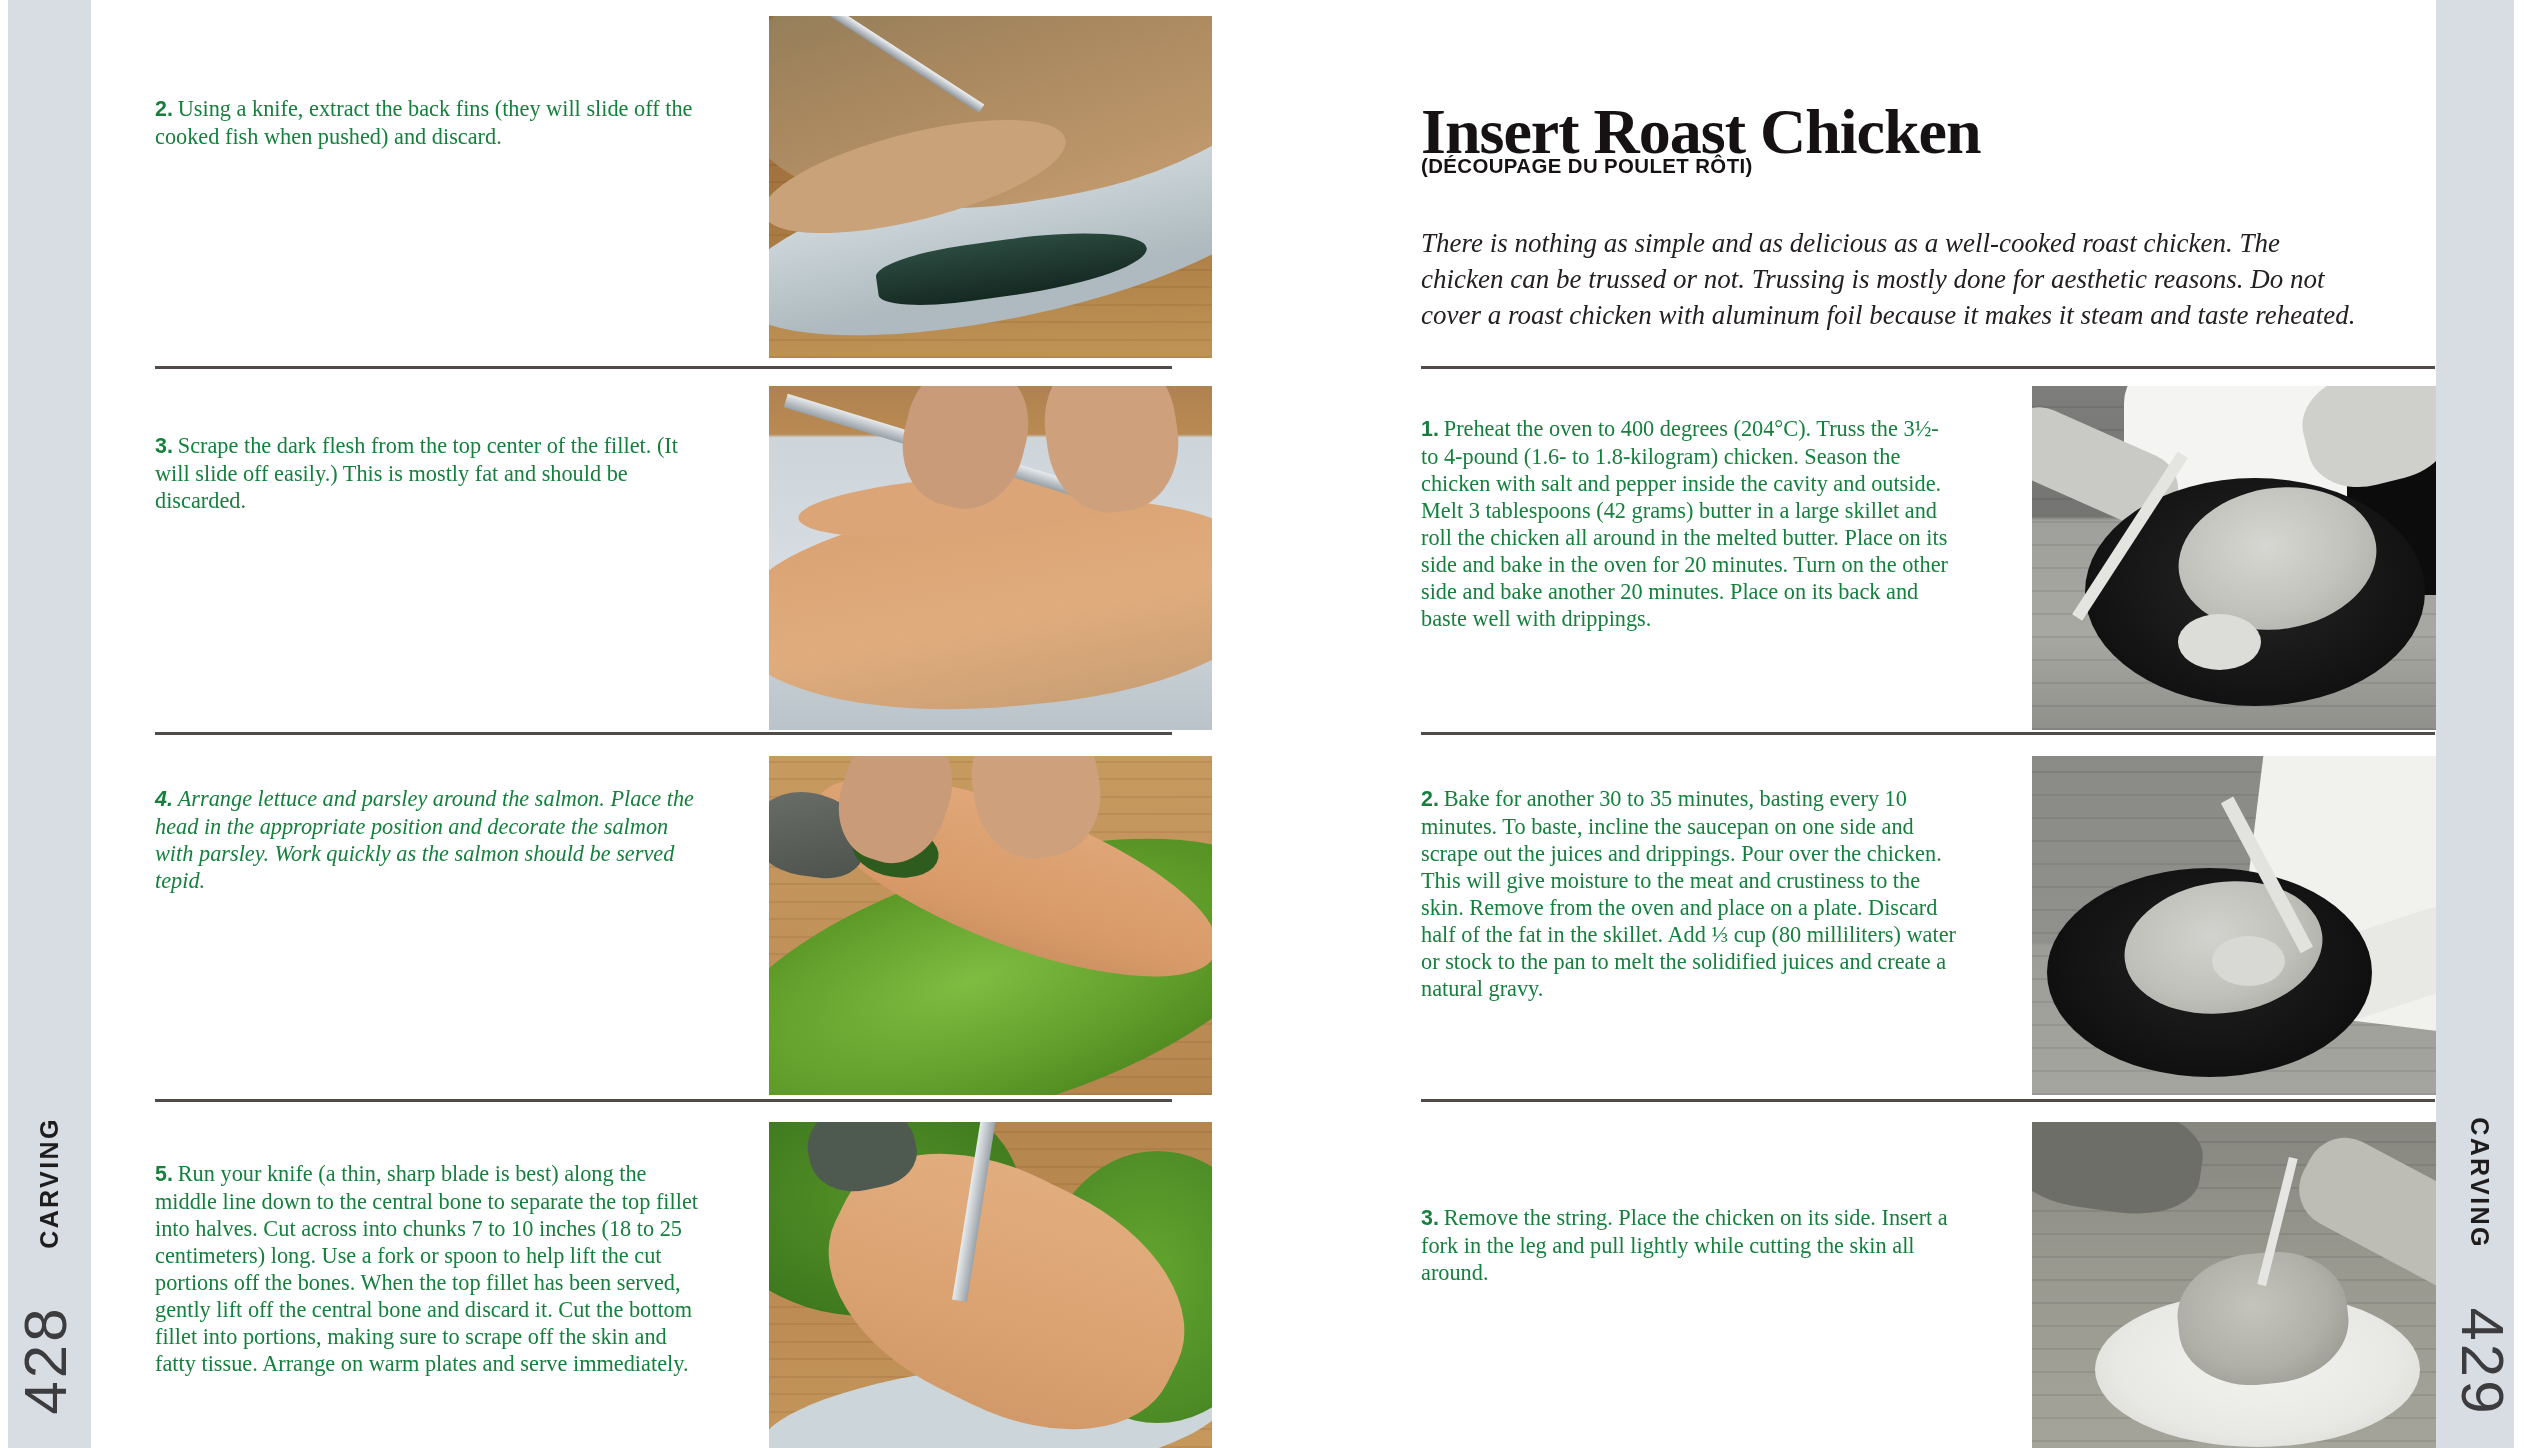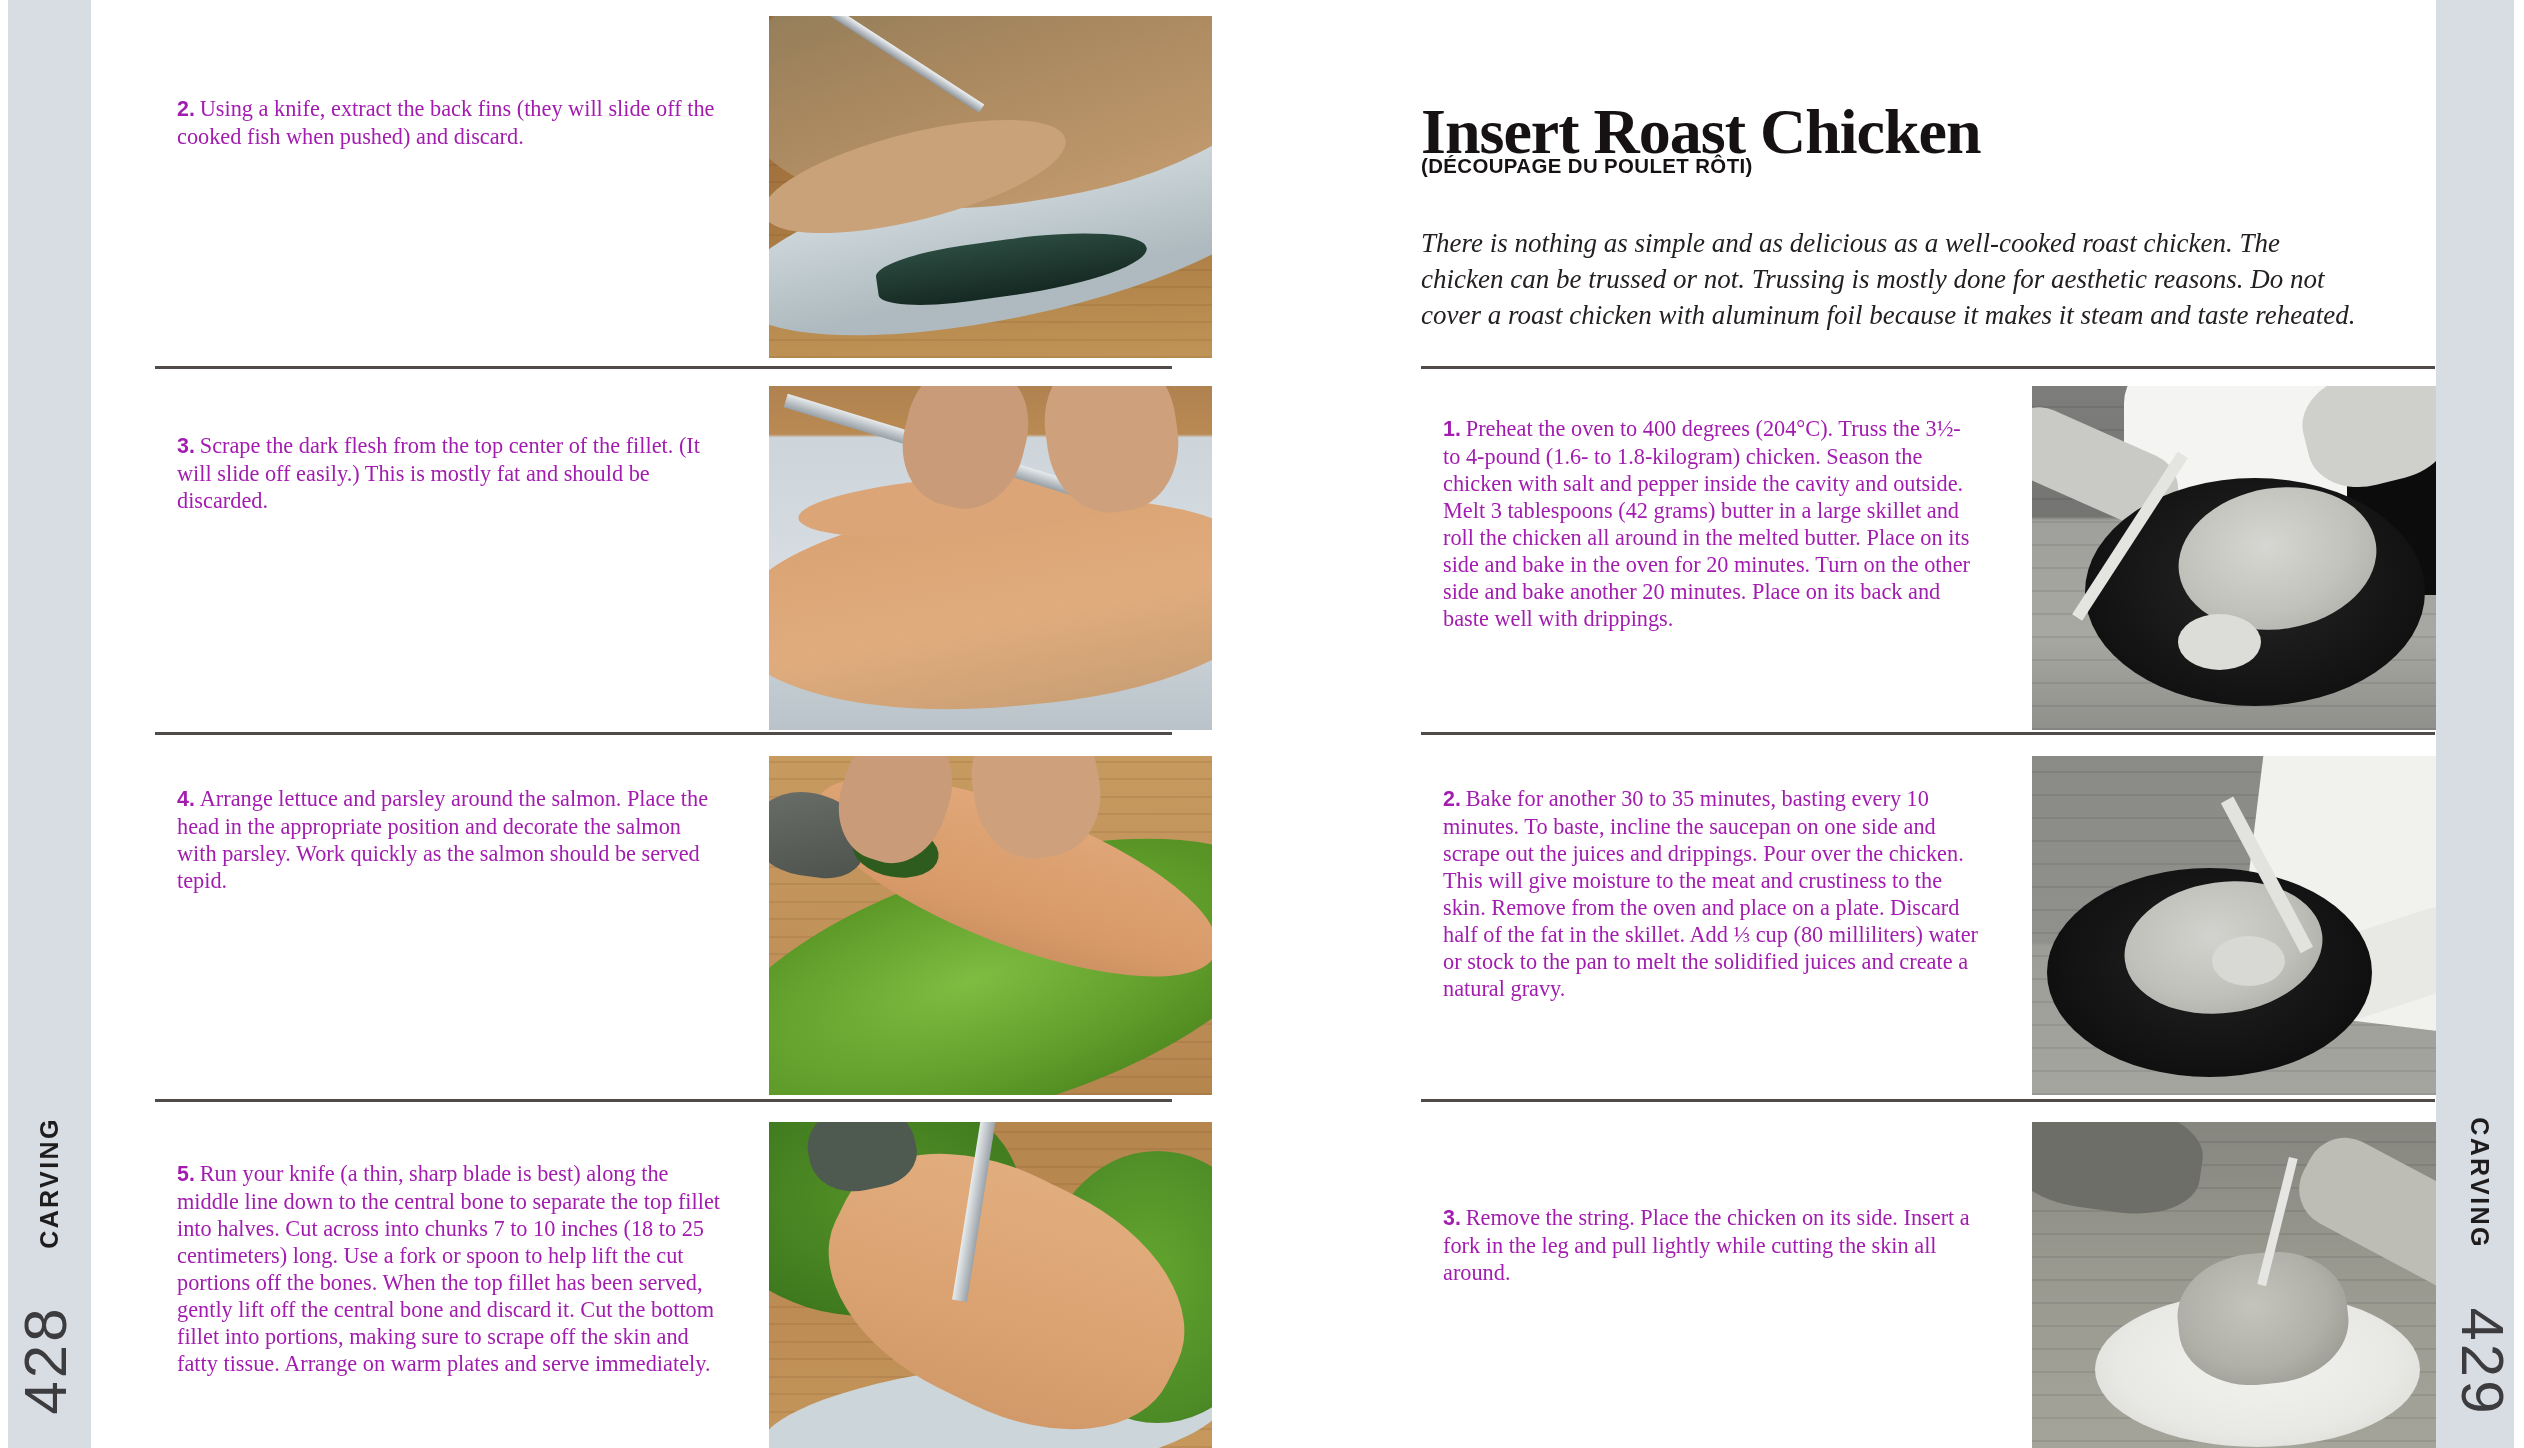--- a/index.html
+++ b/index.html
@@ -24,21 +24,21 @@
     position:absolute; font-family:"Liberation Sans", sans-serif;
     font-weight:300; font-size:60px; letter-spacing:2.9px;
     color:#3c3c3e; white-space:nowrap;
   }
   .rot-ccw { transform:translate(-50%,-50%) rotate(-90deg); }
   .rot-cw  { transform:translate(-50%,-50%) rotate(90deg); }
 
   
   .step {
     position:absolute; width:544px;
-    font-size:22.3px; line-height:27px; color:#a21caf;margin-left:22px;
+    font-size:22.3px; line-height:27px; color:#15803d;
   }
   .step .n {
     font-family:"Liberation Sans", sans-serif; font-weight:700;
     font-size:21.4px; margin-right:4.9px;
   }
   .rule { position:absolute; height:2.9px; background:#504b48; }
 
   .page-title {
     position:absolute; left:1421px; top:50px;
     font-family:"Liberation Serif", serif; font-weight:700;
@@ -102,21 +102,21 @@
       <div class="sh" style="inset:0; background:linear-gradient(180deg,#b08250 0%,#b98a52 14%,#cdd5da 15%,#d7dde2 55%,#b9c3c9 100%);"></div>
       <div class="sh" style="left:-39px; top:117px; width:544px; height:204px; transform:rotate(-6deg); border-radius:50% 50% 45% 55%; background:linear-gradient(175deg,#d9a171 0%,#e0ac7d 55%,#c89e74 100%);"></div>
       <div class="sh" style="left:29px; top:92px; width:320px; height:58px; transform:rotate(-4deg); border-radius:50%; background:#dba578;"></div>
       <div class="sh" style="left:9.7px; top:53px; width:311px; height:13.6px; transform:rotate(17deg); background:linear-gradient(180deg,#e6eaec 0%,#97a0a6 100%);"></div>
       <div class="sh" style="left:136px; top:-24px; width:121px; height:146px; transform:rotate(14deg); border-radius:45%; background:#c99b78;"></div>
       <div class="sh" style="left:277px; top:-34px; width:131px; height:160px; transform:rotate(-8deg); border-radius:45%; background:#cfa07c;"></div>
     </figure>
 
     <div class="rule" style="left:155px; top:732px; width:1017px;"></div>
 
-    <p class="step" style="left:155px; top:763px;">
+    <p class="step" style="left:155px; top:763px;font-style:italic;">
       <strong class="n">4.</strong><span>Arrange lettuce and parsley around the salmon. Place the head in the appropriate position and decorate the salmon with parsley. Work quickly as the salmon should be served tepid.</span>
     </p>
     <figure class="photo ph-left" style="top:740px; height:339px;" aria-label="Poached salmon arranged on a bed of green lettuce with parsley, head at upper left">
       <div class="sh" style="inset:0; background:linear-gradient(178deg,#c79a60 0%,#c0925a 55%,#b5854e 100%);"></div>
       <div class="streaks-warm"></div>
       <div class="sh" style="left:-49px; top:243px; width:330px; height:87px; transform:rotate(-18deg); border-radius:50%; background:#dfe5ea;"></div>
       <div class="sh" style="left:-68px; top:107px; width:602px; height:243px; transform:rotate(-17deg); border-radius:50%; background:radial-gradient(ellipse at 45% 45%, #7ebc42 0%, #5d9a28 55%, #43791a 100%);"></div>
       <div class="sh" style="left:34px; top:53px; width:427px; height:136px; transform:rotate(21deg); border-radius:50%; background:linear-gradient(175deg,#e2a97b 0%,#d89a68 70%,#c98f60 100%);"></div>
       <div class="sh" style="left:-14.6px; top:37px; width:112px; height:83px; transform:rotate(8deg); border-radius:50% 60% 40% 50%; background:linear-gradient(160deg,#6a7069 0%,#4c524b 100%);"></div>
       <div class="sh" style="left:83px; top:68px; width:87px; height:53px; transform:rotate(10deg); border-radius:50%; background:#2e5c1e;"></div>

